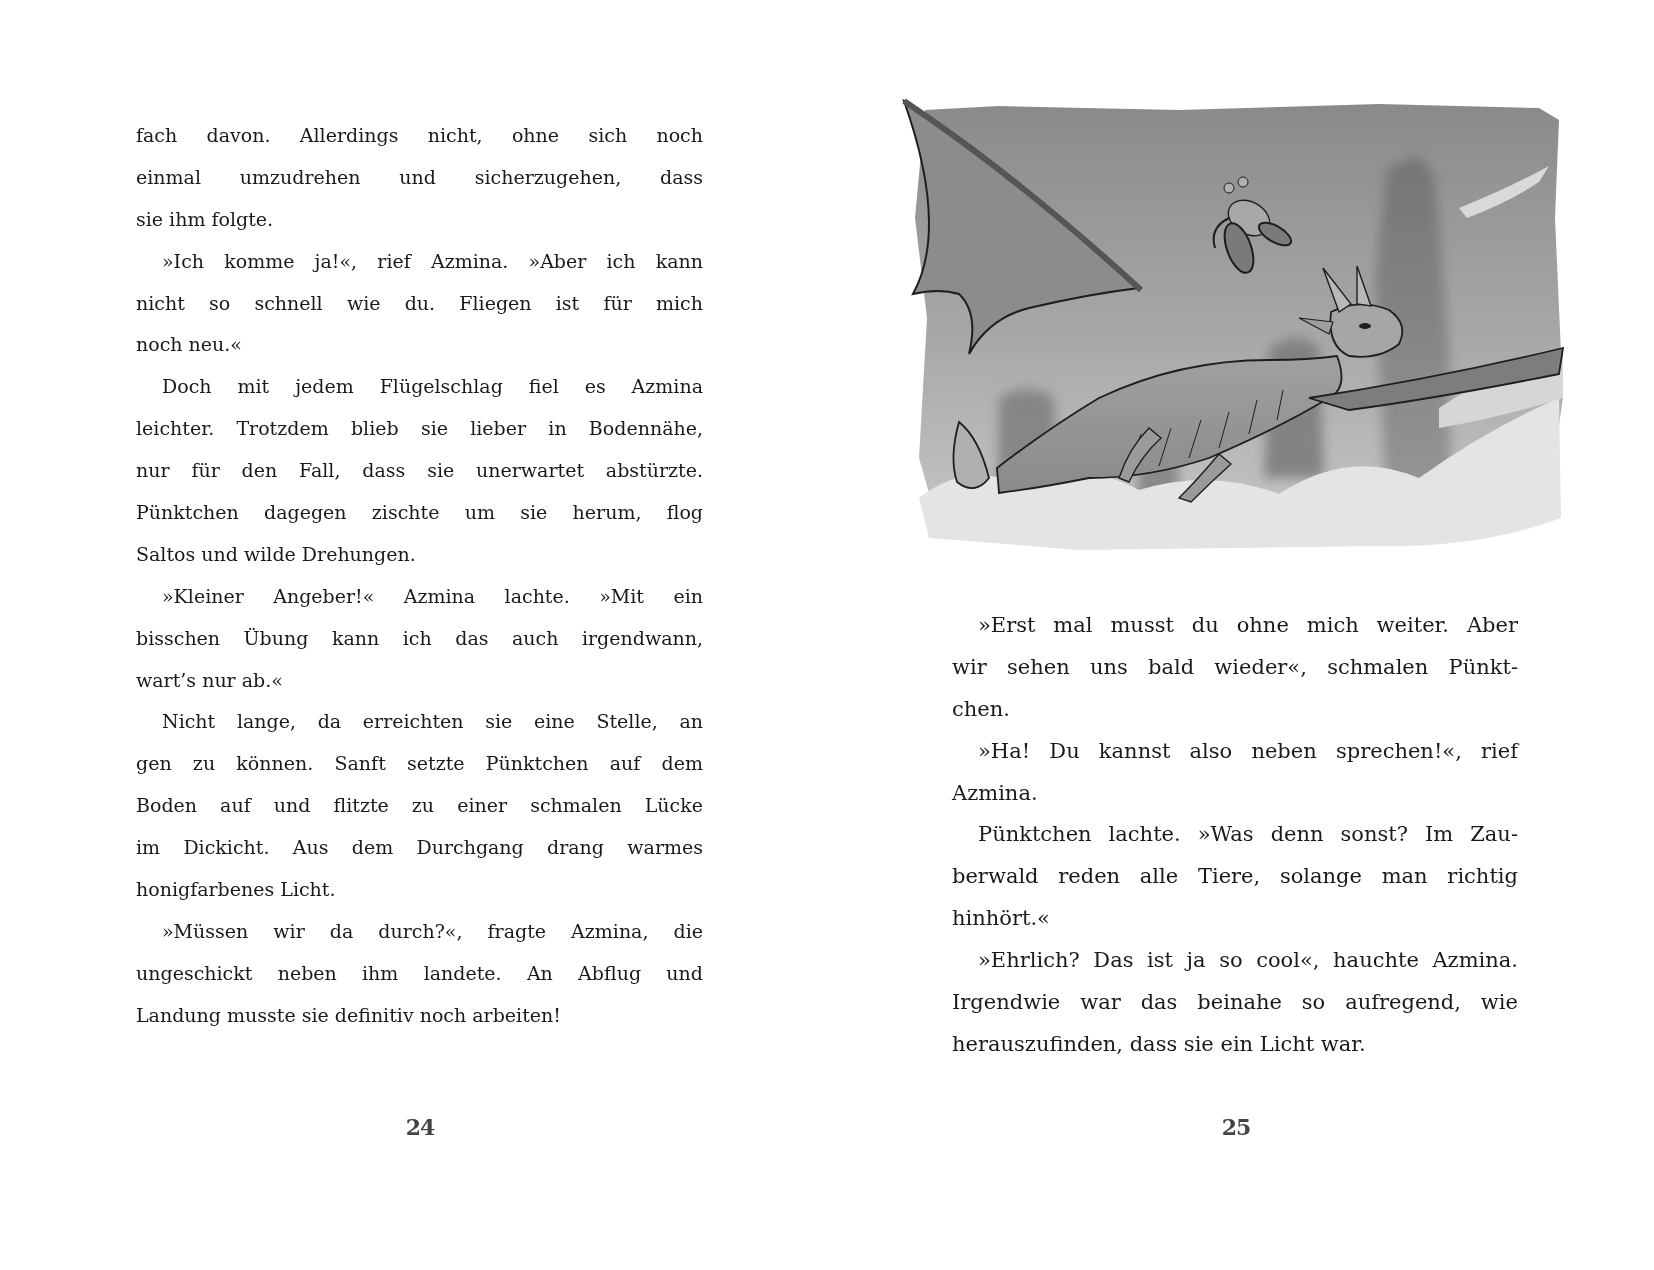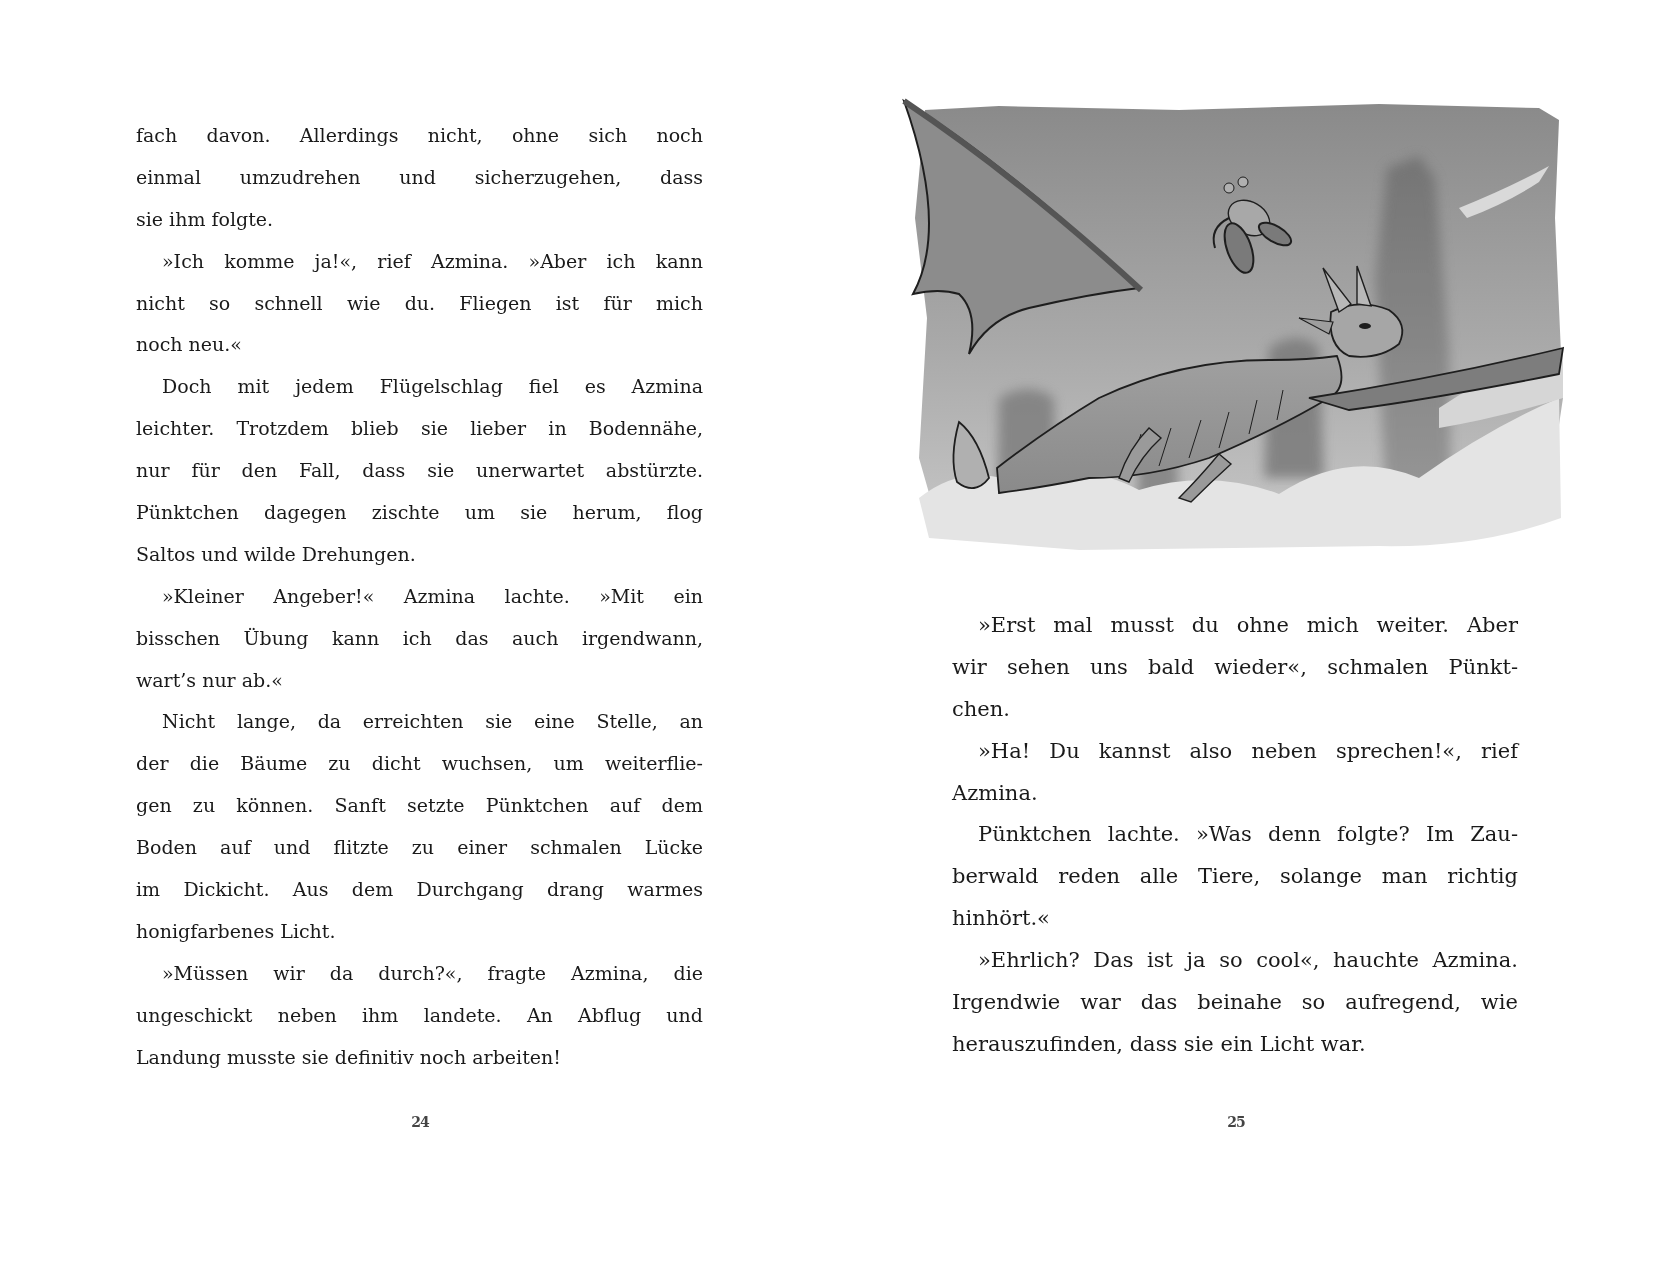--- a/index.html
+++ b/index.html
@@ -27,21 +27,21 @@
     .textblock .line.last { text-align-last: left; }
     .textblock .line.indent { padding-left: 26px; }
     .left-text { left: 136px; top: 115px; width: 567px; font-size: 19px; }
     .right-text { left: 125px; top: 605px; width: 566px; font-size: 21px; }
     .page-number {
       position: absolute;
       top: 1114px;
       width: 80px;
       text-align: center;
       font-family: "DejaVu Serif", "Liberation Serif", serif;
-      font-size: 14px;
+      font-size: 22px;
       font-weight: bold;
       color: #444444;
       letter-spacing: -1px;
     }
     .pn-left { left: 380px; }
     .pn-right { left: 369px; }
     .illustration {
       position: absolute;
       left: 52px;
       top: 98px;
@@ -64,21 +64,20 @@
         <span class="line last">noch neu.«</span>
         <span class="line indent">Doch mit jedem Flügelschlag fiel es Azmina</span>
         <span class="line">leichter. Trotzdem blieb sie lieber in Bodennähe,</span>
         <span class="line">nur für den Fall, dass sie unerwartet abstürzte.</span>
         <span class="line">Pünktchen dagegen zischte um sie herum, flog</span>
         <span class="line last">Saltos und wilde Drehungen.</span>
         <span class="line indent">»Kleiner Angeber!« Azmina lachte. »Mit ein</span>
         <span class="line">bisschen Übung kann ich das auch irgendwann,</span>
         <span class="line last">wart’s nur ab.«</span>
         <span class="line indent">Nicht lange, da erreichten sie eine Stelle, an</span>
-        <span class="line">der die Bäume zu dicht wuchsen, um weiterflie-</span>
         <span class="line">gen zu können. Sanft setzte Pünktchen auf dem</span>
         <span class="line">Boden auf und flitzte zu einer schmalen Lücke</span>
         <span class="line">im Dickicht. Aus dem Durchgang drang warmes</span>
         <span class="line last">honigfarbenes Licht.</span>
         <span class="line indent">»Müssen wir da durch?«, fragte Azmina, die</span>
         <span class="line">ungeschickt neben ihm landete. An Abflug und</span>
         <span class="line last">Landung musste sie definitiv noch arbeiten!</span>
       </div>
     <div class="page-number pn-left">24</div>
   </div>
@@ -155,21 +154,21 @@
         <circle cx="20" cy="10" r="5" fill="#b0b0b0" stroke="#1e1e1e" stroke-width="1"></circle>
         <circle cx="34" cy="4" r="5" fill="#b0b0b0" stroke="#1e1e1e" stroke-width="1"></circle>
       </g>
     </svg>
     <div class="textblock right-text" id="right-text">
         <span class="line indent">»Erst mal musst du ohne mich weiter. Aber</span>
         <span class="line">wir sehen uns bald wieder«, schmalen Pünkt-</span>
         <span class="line last">chen.</span>
         <span class="line indent">»Ha! Du kannst also neben sprechen!«, rief</span>
         <span class="line last">Azmina.</span>
-        <span class="line indent">Pünktchen lachte. »Was denn folgte? Im Zau-</span>
+        <span class="line indent">Pünktchen lachte. »Was denn sonst? Im Zau-</span>
         <span class="line">berwald reden alle Tiere, solange man richtig</span>
         <span class="line last">hinhört.«</span>
         <span class="line indent">»Ehrlich? Das ist ja so cool«, hauchte Azmina.</span>
         <span class="line">Irgendwie war das beinahe so aufregend, wie</span>
         <span class="line last">herauszufinden, dass sie ein Licht war.</span>
       </div>
     <div class="page-number pn-right">25</div>
   </div>
 
 </div>

